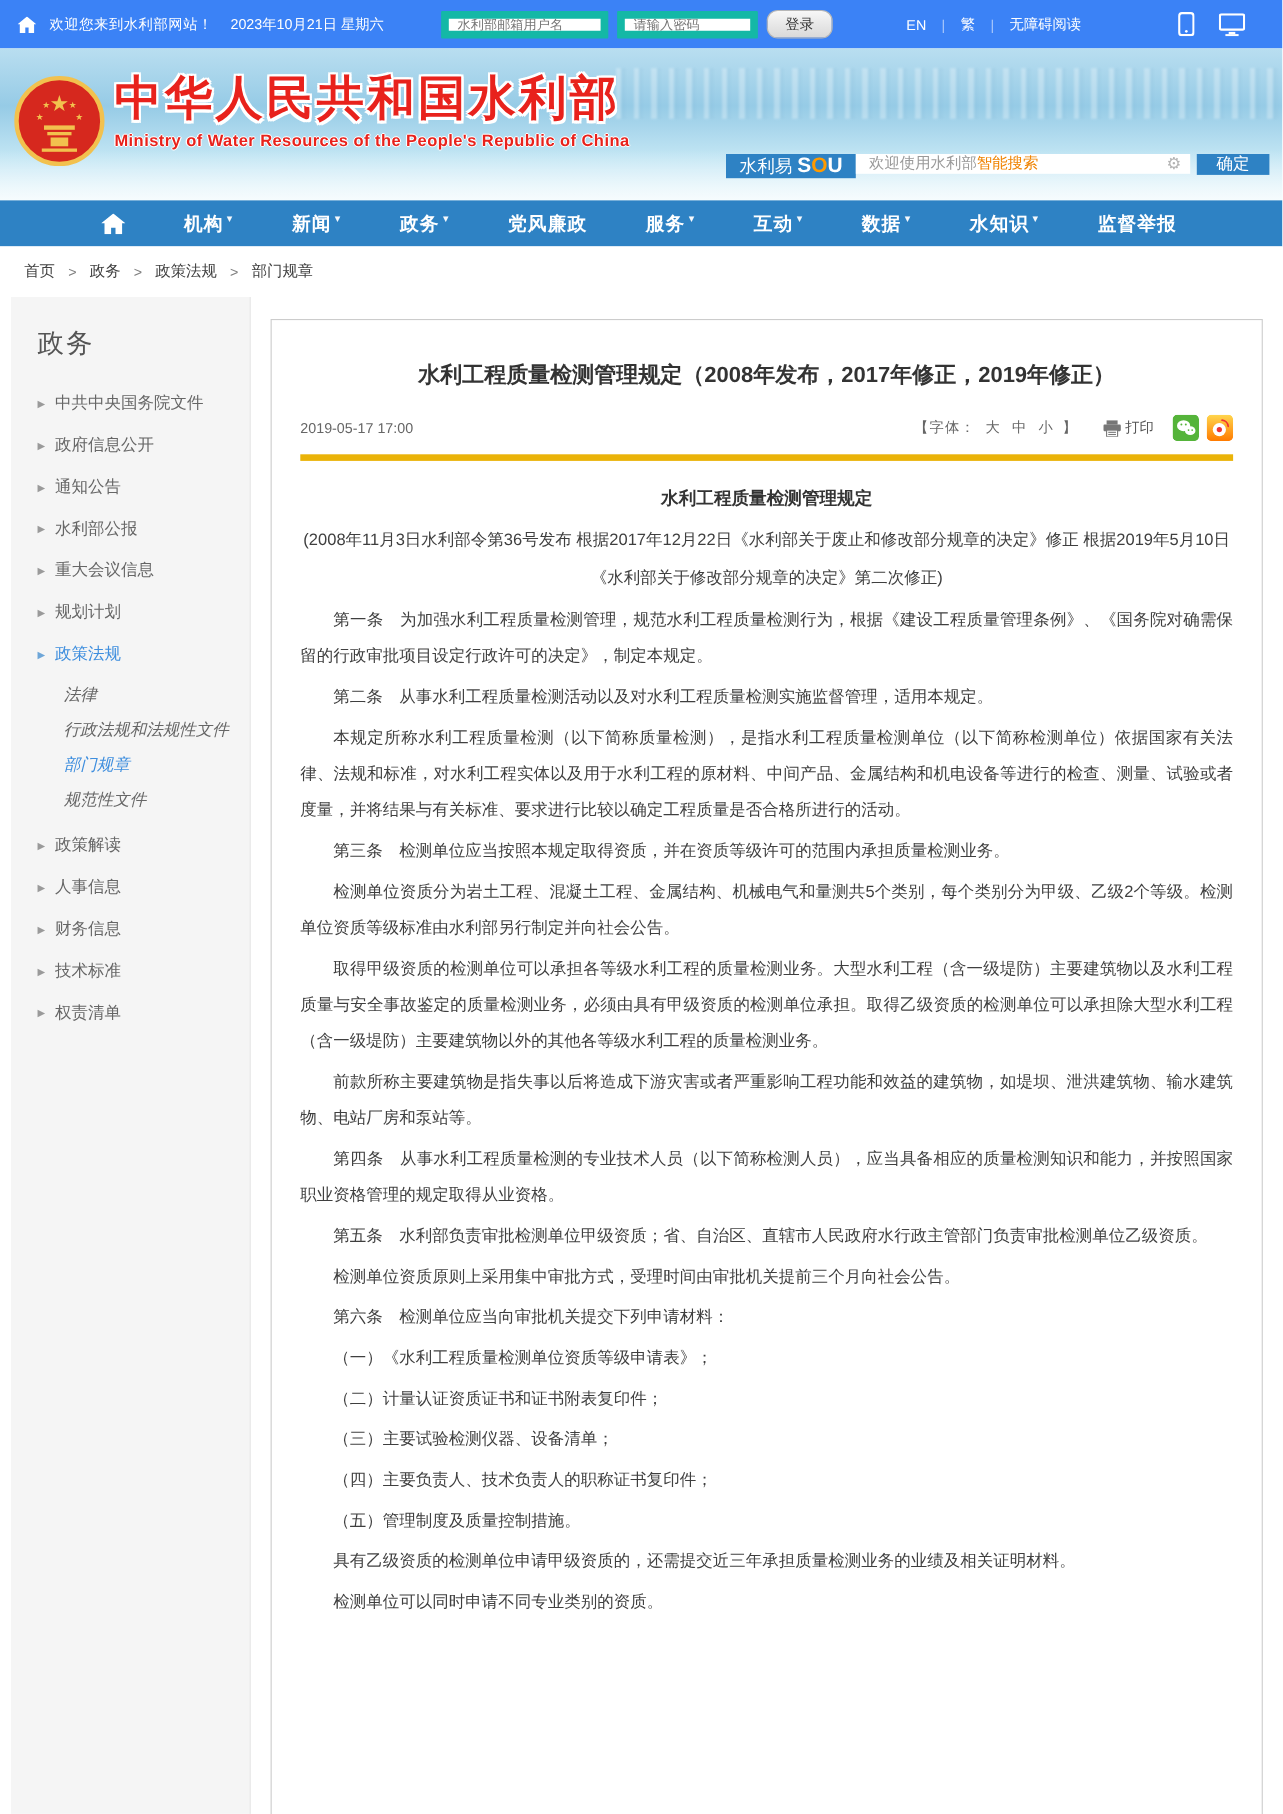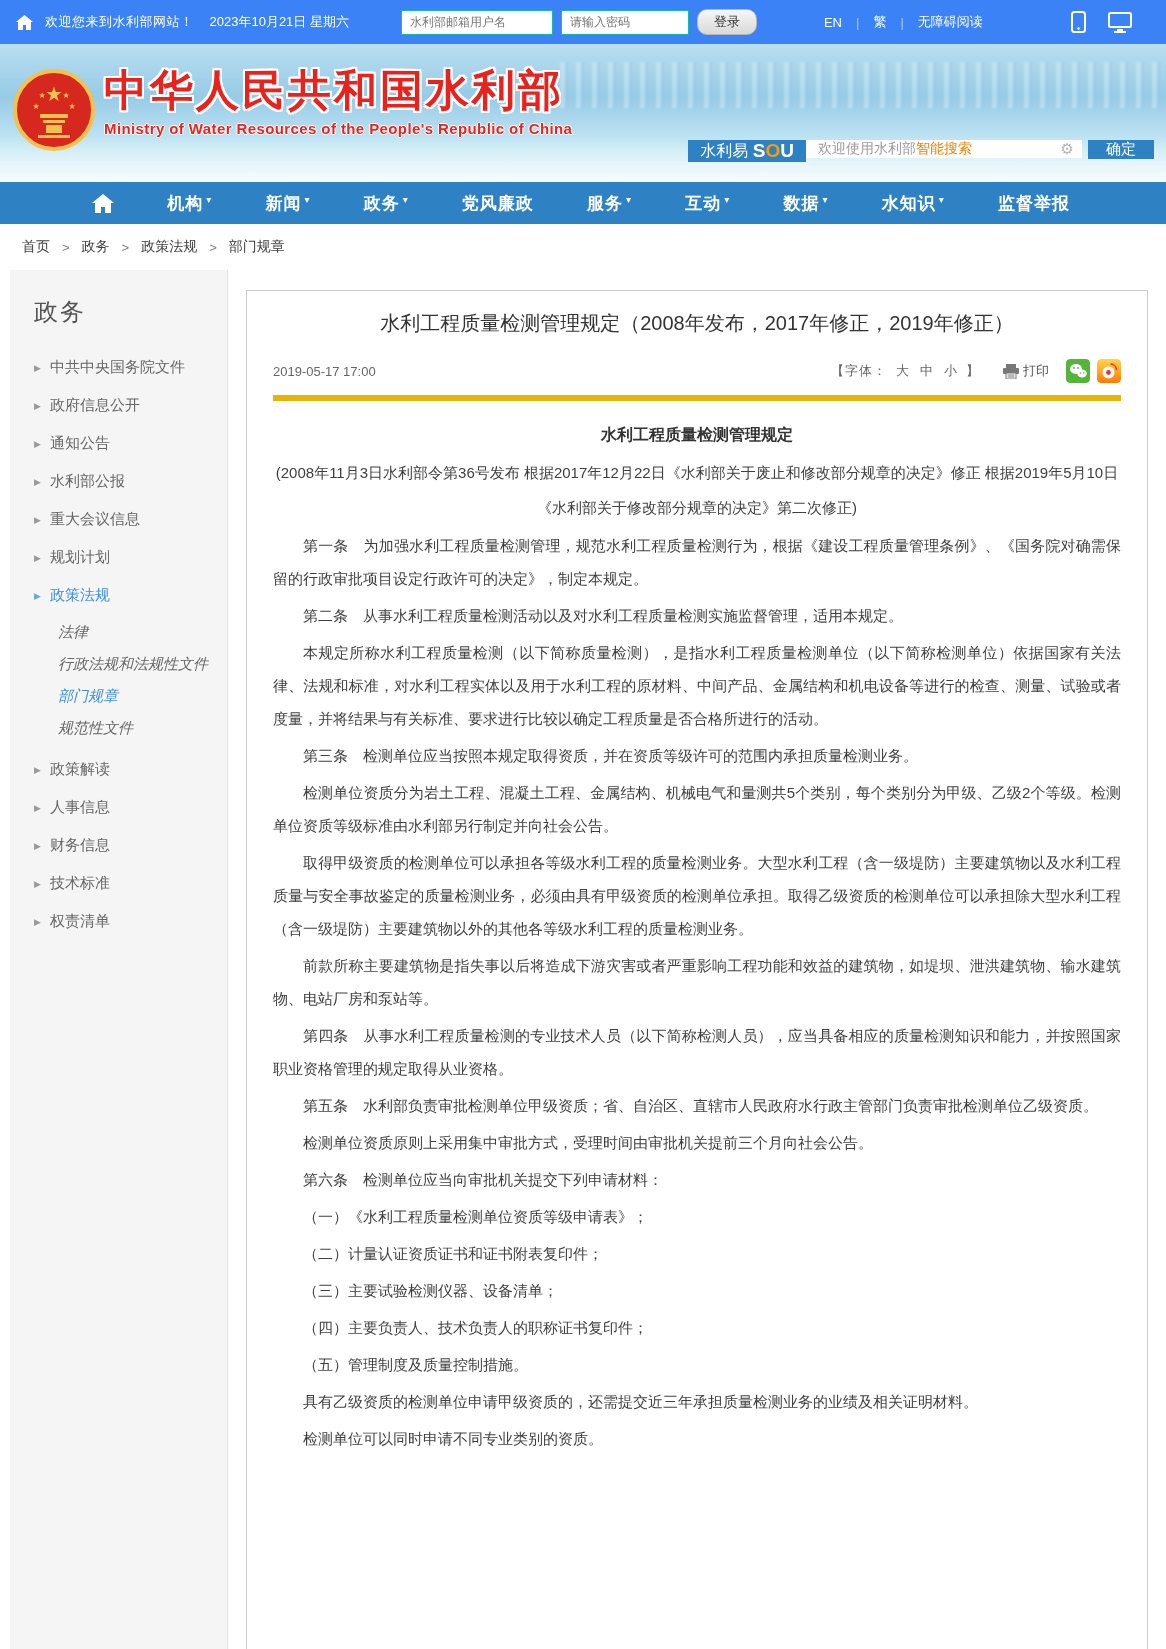--- a/index.html
+++ b/index.html
@@ -6,21 +6,21 @@
   html,body { background:#fff; }
   body { font-family:"Liberation Sans","DejaVu Sans",sans-serif; }
   #page { position:relative; width:1166px; height:1649px; overflow:hidden; background:#fff; margin:0 auto; }
 
   
   .topbar { height:44px; background:#3b82f6; display:flex; align-items:center; padding:0 16px; color:#fff; font-size:13px; }
   .topbar .home-ic { display:flex; margin-right:12px; }
   .topbar .welcome { margin-right:16px; letter-spacing:.5px; }
   .topbar .date { margin-right:10px; }
   .login-group { display:flex; align-items:center; gap:8px; margin-left:42px; }
-  .login-group input { width:152px; height:25px; border:1px solid #14b8a6; border-radius:1px; padding:0 8px; font-size:12px; color:#555; background:#fff; font-family:inherit; }
+  .login-group input { width:152px; height:25px; border:7px solid #14b8a6; border-radius:1px; padding:0 8px; font-size:12px; color:#555; background:#fff; font-family:inherit; }
   .login-group input.pwd { width:128px; }
   .btn-login { height:26px; padding:0 16px; font-size:13px; color:#333; background:linear-gradient(180deg,#f7f7f7,#d9d9d9); border:1px solid #b7b7b7; border-radius:10px; cursor:pointer; font-family:inherit; }
   .lang-group { display:flex; align-items:center; gap:14px; margin-left:67px; }
   .lang-sep { color:rgba(255,255,255,.55); }
   .lang-item { cursor:pointer; }
   .device-group { margin-left:auto; display:flex; align-items:center; gap:22px; padding-right:18px; }
 
   
   .banner { position:relative; height:138px; background:linear-gradient(180deg,#b9def0 0%,#96cbe6 38%,#c3e6f4 72%,#e9f7fc 100%); overflow:hidden; }
   .banner::before { content:''; position:absolute; right:0; top:18px; width:52%; height:46px; opacity:.35;
@@ -29,21 +29,21 @@
   .emblem { position:absolute; left:12px; top:24px; width:84px; height:84px; z-index:3; }
   .site-id { position:absolute; left:104px; top:20px; z-index:3; }
   .site-title { font-size:43px; font-weight:bold; color:#e8221c; letter-spacing:3px; line-height:1.25; font-family:"Liberation Serif","DejaVu Serif",serif;
     text-shadow:2px 0 0 #fff,-2px 0 0 #fff,0 2px 0 #fff,0 -2px 0 #fff,2px 2px 0 #fff,-2px -2px 0 #fff,2px -2px 0 #fff,-2px 2px 0 #fff; }
   .site-sub { margin-top:2px; font-size:15px; font-weight:bold; color:#e8221c; letter-spacing:.4px;
     text-shadow:1px 0 0 #fff,-1px 0 0 #fff,0 1px 0 #fff,0 -1px 0 #fff; }
   .searchbar { position:absolute; right:12px; bottom:8px; display:flex; align-items:flex-start; height:34px; z-index:4; }
   .search-brand { background:#2e82c4; color:#fff; display:flex; align-items:center; padding:0 12px; font-size:16px; cursor:pointer; }
   .search-brand b { font-size:19px; letter-spacing:0; }
   .search-brand .o { color:#ff9a00; font-size:19px; font-weight:bold; }
-  .search-input { position:relative; width:276px; background:#fff; display:flex; align-items:center; padding:0 30px 0 12px; font-size:14px; cursor:text; }
+  .search-input { position:relative; width:304px; background:#fff; display:flex; align-items:center; padding:0 30px 0 12px; font-size:14px; cursor:text; }
   .search-input .ph-n { color:#9a9a9a; }
   .search-input .ph-h { color:#f08300; }
   .search-gear { position:absolute; right:8px; top:50%; transform:translateY(-50%); color:#b3b3b3; font-size:15px; cursor:pointer; }
   .btn-search { margin-left:6px; width:66px; background:#2e82c4; color:#fff; border:none; font-size:15px; cursor:pointer; font-family:inherit; }
 
   
   .mainnav { height:42px; background:#2e82c4; display:flex; align-items:center; justify-content:space-between; padding:0 96px 0 92px; }
   .nav-home { display:flex; align-items:center; cursor:pointer; }
   .nav-item { color:#fff; font-size:17px; font-weight:bold; letter-spacing:1px; cursor:pointer; display:flex; align-items:center; white-space:nowrap; }
   .nav-item .caret { font-size:10px; margin-left:3px; opacity:.95; transform:translateY(-4px); }
@@ -60,21 +60,21 @@
   .side-item { display:flex; align-items:baseline; gap:9px; padding:10px 6px 10px 24px; font-size:15px; color:#666; cursor:pointer; line-height:1.2; }
   .side-item .tri { font-size:9px; color:#9a9a9a; flex-shrink:0; transform:translateY(-1px); }
   .side-item.active { color:#3e8ede; }
   .side-item.active .tri { color:#6ea6d8; }
   .side-sub { padding:2px 0 6px 0;font-style:italic; }
   .side-sub .side-item { padding:7px 6px 7px 48px; font-size:15px; }
   .side-sub .side-item.active { color:#3e8ede; }
 
   .main { flex:1; background:#fff; padding:20px 8px 0 18px; min-width:0; }
   .article-box { border:1px solid #ccc; height:calc(100% + 30px); padding:0 26px 30px 26px; background:#fff; }
-  .article-title { text-align:center; font-size:20px; font-weight:normal; color:#333; margin-top:16px; line-height:1.6; }
+  .article-title { text-align:center; font-size:20px; font-weight:bold; color:#333; margin-top:34px; line-height:1.6; }
   .meta-row { display:flex; justify-content:space-between; align-items:center; margin-top:20px; padding-bottom:12px; border-bottom:6px solid #eab308; font-size:13px; color:#666; }
   .meta-right { display:flex; align-items:center; gap:7px; }
   .font-ctl { letter-spacing:1px; }
   .font-size-btn { cursor:pointer; margin:0 2px; }
   .print-btn { display:flex; align-items:center; gap:4px; margin-left:16px; cursor:pointer; color:#555; }
   .share-ic { width:24px; height:24px; border-radius:4px; cursor:pointer; display:block; }
   .wechat { margin-left:10px; }
 
   .article-heading { text-align:center; font-weight:bold; font-size:16px; color:#333; margin:24px 0 6px 0; }
   .article-body { font-size:15px; color:#3f3f3f; }

